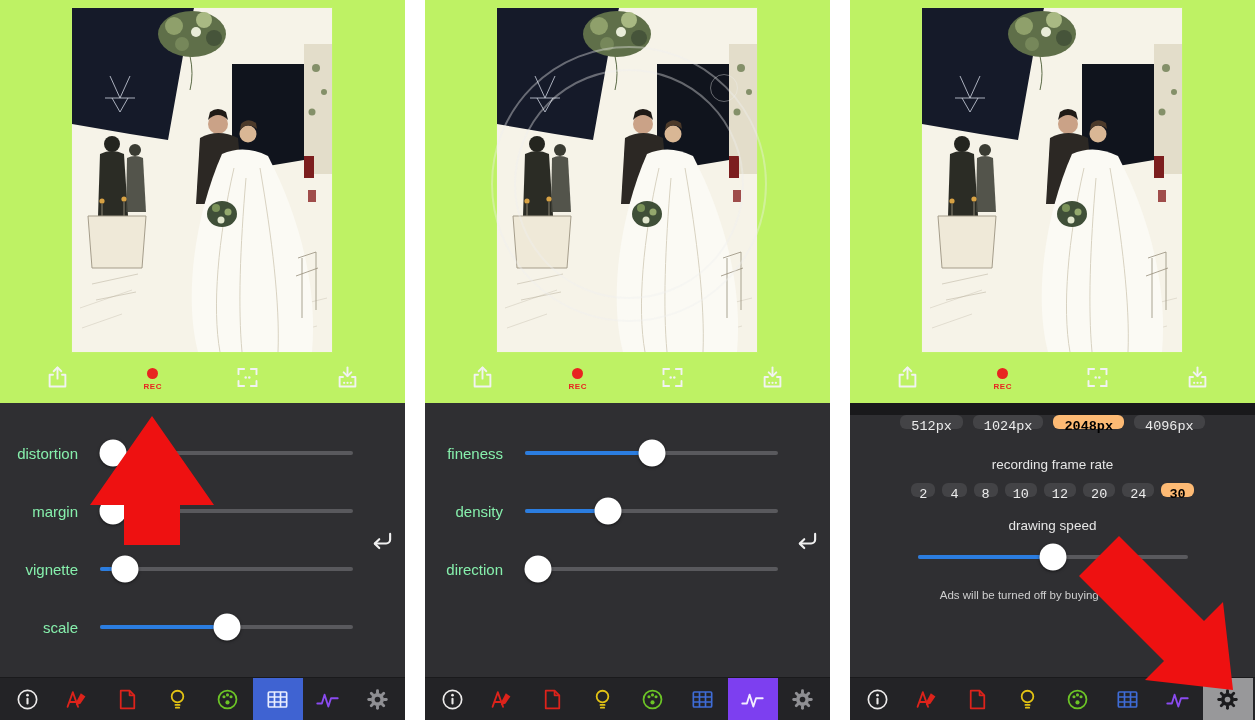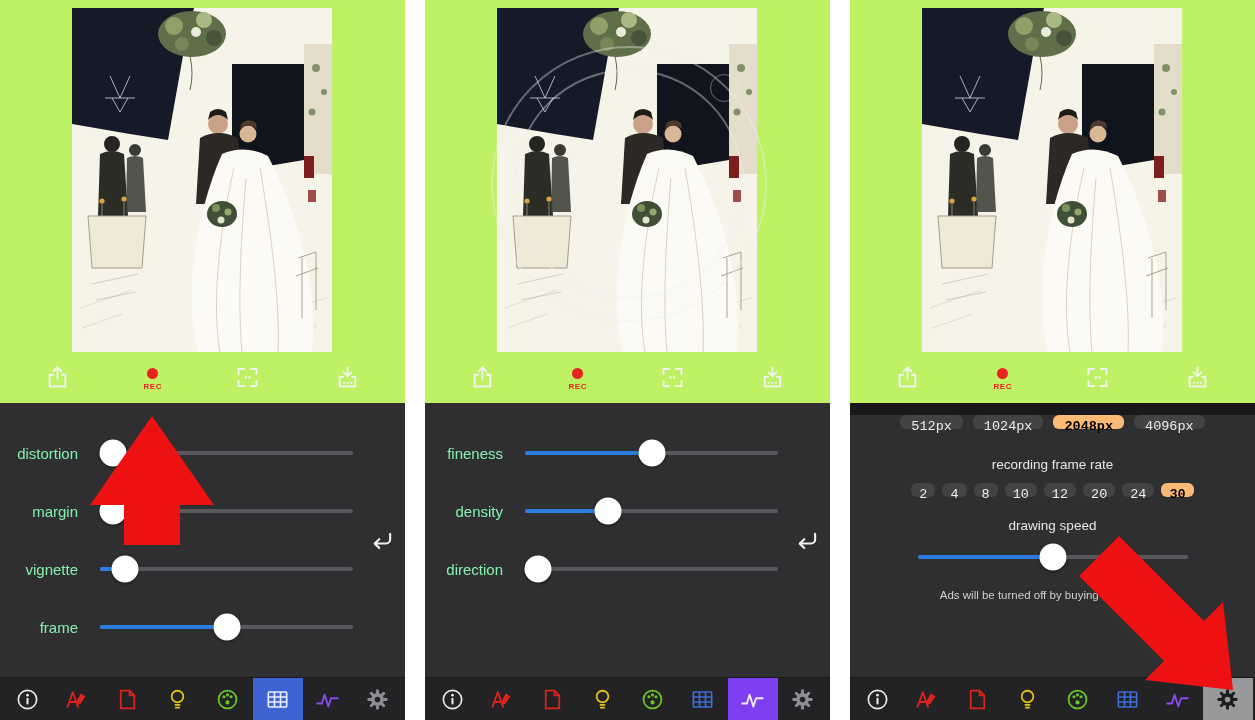--- a/index.html
+++ b/index.html
@@ -274,21 +274,21 @@
         </div>
     </div>
     <div class="srow">
       <span class="slabel">vignette</span>
       <div class="slider" style="--pct: 10%;">
           <div class="fill"></div>
           <div class="handle"></div>
         </div>
     </div>
     <div class="srow">
-      <span class="slabel">frame</span>
+      <span class="slabel">scale</span>
       <div class="slider" style="--pct: 50%;">
           <div class="fill"></div>
           <div class="handle"></div>
         </div>
     </div>
     <button class="return-btn"><svg class="icn" viewBox="0 0 24 24">
           <use href="#icon-return"></use>
         </svg></button>
   </div>
   <div class="tabbar">

